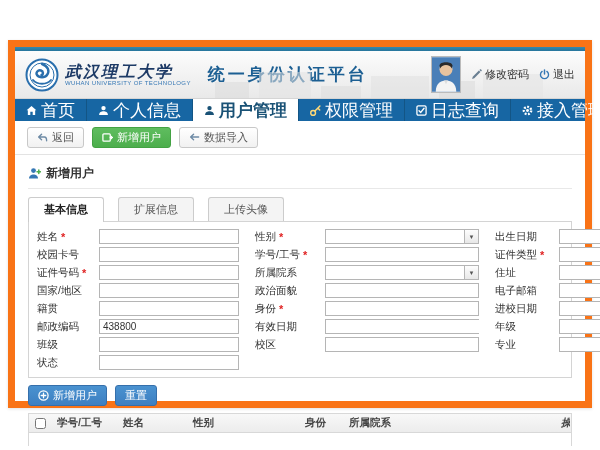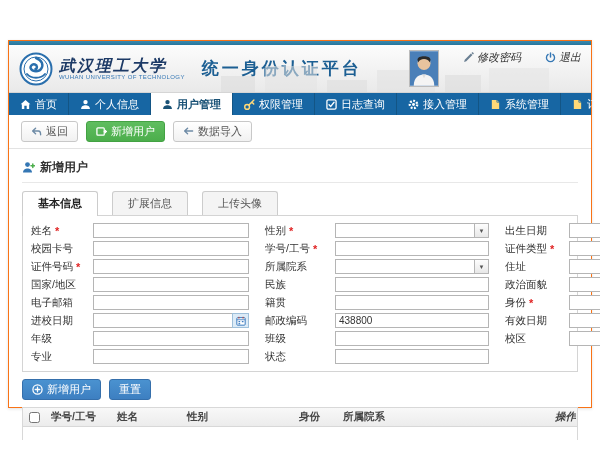--- a/index.html
+++ b/index.html
@@ -1,45 +1,45 @@
 <!DOCTYPE html>
 <html><head>
 <meta charset="utf-8">
 <style>
   * { margin:0; padding:0; box-sizing:border-box; }
   html,body { width:600px; height:450px; background:#fff; overflow:hidden;
     font-family:"Liberation Sans","DejaVu Sans",sans-serif; }
   .app-window { position:absolute; left:8px; top:40px; width:584px; height:368px;
-    background:#fff; border:1px solid #f97316; box-shadow:0 1px 3px rgba(0,0,0,.12); }
+    background:#fff; border:7px solid #f97316; box-shadow:0 1px 3px rgba(0,0,0,.12); }
   .accent-bar { height:4px; background:linear-gradient(#3a89ad,#26759c); }
 
   
   .header { position:relative; height:48px; background:linear-gradient(#fcfcfc,#e9e9e9);
     border-bottom:1px solid #d5d5d5; display:flex; align-items:center; padding:0 10px; overflow:hidden; }
   .city { position:absolute; bottom:0; right:40px; width:330px; height:30px; opacity:.55; pointer-events:none;
     background:
       linear-gradient(#dcdcdc,#dcdcdc) 0px   100%/34px 16px no-repeat,
       linear-gradient(#e4e4e4,#e4e4e4) 44px  100%/52px 26px no-repeat,
       linear-gradient(#dedede,#dedede) 106px 100%/40px 12px no-repeat,
       linear-gradient(#e2e2e2,#e2e2e2) 156px 100%/58px 22px no-repeat,
       linear-gradient(#dcdcdc,#dcdcdc) 224px 100%/36px 17px no-repeat,
       linear-gradient(#e5e5e5,#e5e5e5) 268px 100%/60px 24px no-repeat; }
   .logo { width:34px; height:34px; flex:0 0 auto; }
   .brand { margin-left:6px; display:flex; flex-direction:column; justify-content:center; }
   .brand-cn { font-family:"DejaVu Serif","Liberation Serif",serif; font-style:italic; font-weight:bold;
     font-size:16px; color:#1d3a66; letter-spacing:2px; line-height:17px; white-space:nowrap; }
   .brand-en { font-size:6px; color:#3577b4; letter-spacing:.4px; line-height:7px; white-space:nowrap; }
   .platform-title { margin-left:17px; font-size:17px; font-weight:bold; color:#1c5f93; letter-spacing:3px; white-space:nowrap; }
-  .header-right { margin-left:auto; display:flex; align-items:flex-start; gap:24px; position:relative; z-index:1;font-style:italic; }
+  .header-right { margin-left:auto; display:flex; align-items:center; gap:10px; position:relative; z-index:1; }
   .avatar { width:30px; height:37px; border:1px solid #bbb; background:#fff; flex:0 0 auto; }
   .hdr-link { display:flex; align-items:center; gap:3px; font-size:11px; color:#333; cursor:pointer; white-space:nowrap; }
   .hdr-link svg { color:#6a7f92; }
 
   
-  .navbar { height:22px; background:#1766a3; display:flex; font-size:11px; color:#fff; }
+  .navbar { height:22px; background:#1766a3; display:flex; font-size:17px; color:#fff; }
   .nav-item { display:flex; align-items:center; gap:4px; padding:0 11px; border-right:1px solid #135585;
     cursor:pointer; white-space:nowrap; }
   .nav-item.active { background:#fff; color:#1a5276; font-weight:bold; }
   .nav-item svg { flex:0 0 auto; }
   .icon-gold { color:#ffd978; }
   .nav-item.active svg { color:#1a5276; }
 
   
   .toolbar { height:34px; display:flex; align-items:center; gap:8px; padding:0 12px;
     border-bottom:1px solid #e3e3e3; background:#fff; }
@@ -306,26 +306,20 @@
           </div>
 
         <div class="fcell">
             <span class="flabel">
               <span>国家/地区</span>
             </span>
             <input class="finput" value="" style="">
           </div>
         <div class="fcell">
             <span class="flabel">
-              <span>民族</span>
-            </span>
-            <input class="finput" value="" style="">
-          </div>
-        <div class="fcell">
-            <span class="flabel">
               <span>政治面貌</span>
             </span>
             <input class="finput" value="" style="">
           </div>
 
         <div class="fcell">
             <span class="flabel">
               <span>电子邮箱</span>
             </span>
             <input class="finput" value="" style="">

